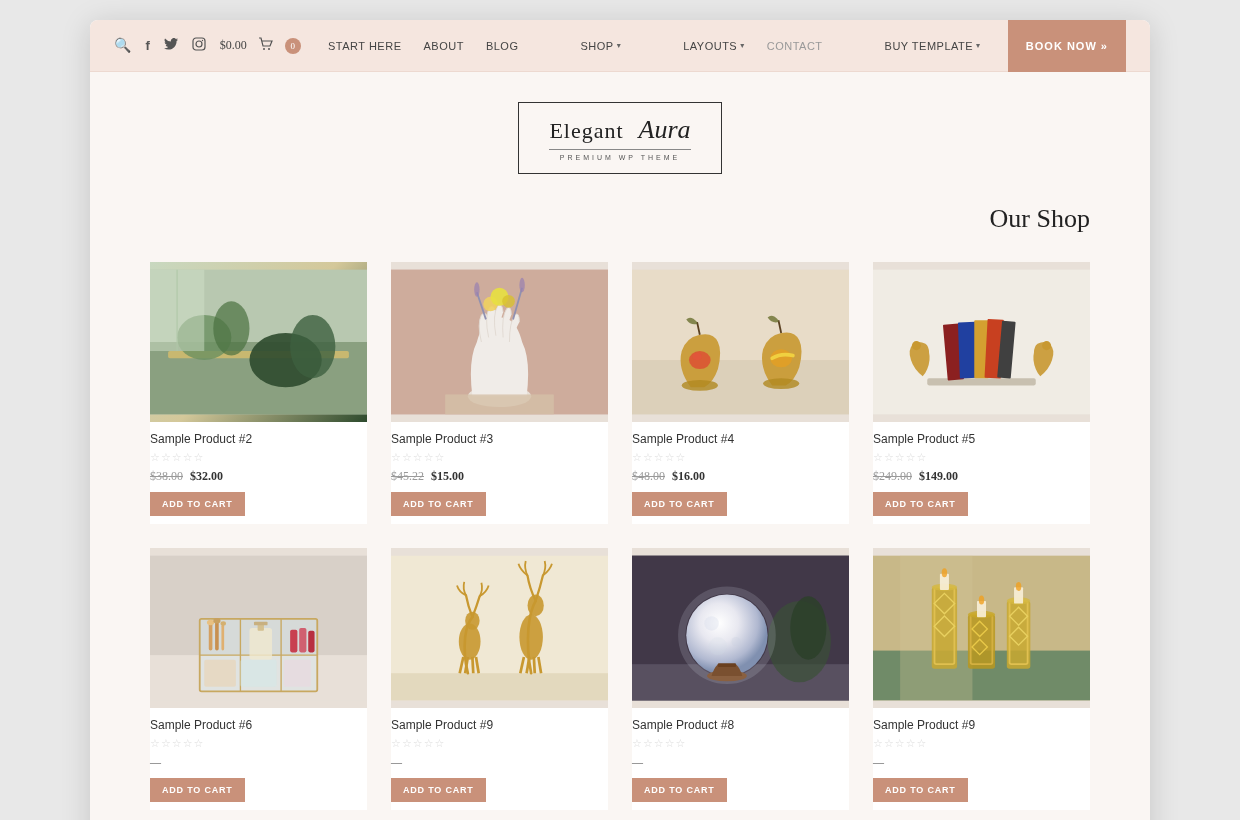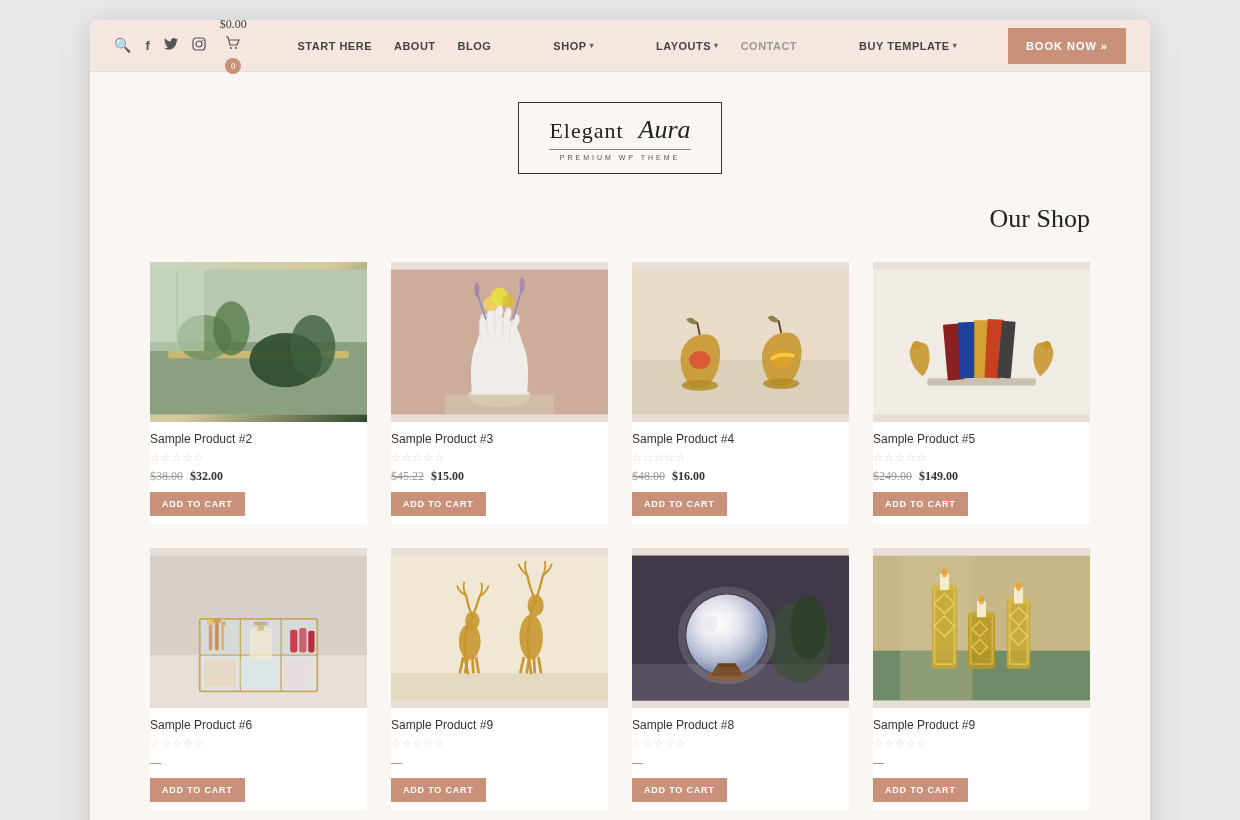--- a/index.html
+++ b/index.html
@@ -37,43 +37,42 @@
     .nav-icon {
       font-size: 14px;
       color: #555;
       cursor: pointer;
     }
     .nav-price {
       font-size: 12px;
       color: #444;
       display: flex;
       align-items: center;
-      gap: 4px;
-      flex-direction: column;
+      gap: 11px;
     }
     .cart-badge {
       background: #c9917a;
       color: white;
       border-radius: 50%;
       width: 16px;
       height: 16px;
       font-size: 9px;
       display: flex;
       align-items: center;
       justify-content: center;
     }
     .navbar-center {
       display: flex;
       align-items: center;
       gap: 22px;
     }
     .nav-link {
       font-family: Arial, sans-serif;
       font-size: 11px;
-      font-weight: 700;
+      font-weight: 400;
       color: #444;
       letter-spacing: 0.5px;
       cursor: pointer;
       text-transform: uppercase;
     }
     .nav-link.active { color: #999; }
     .nav-link-with-arrow {
       display: flex;
       align-items: center;
       gap: 3px;
@@ -87,21 +86,21 @@
     .book-now-btn {
       background: #c9917a;
       color: white;
       padding: 10px 18px;
       font-size: 11px;
       font-weight: 700;
       letter-spacing: 1px;
       text-transform: uppercase;
       border: none;
       cursor: pointer;
-      height: 36px;
+      height: 52px;
       display: flex;
       align-items: center;
       gap: 6px;
     }
     
     .main-content {
       background: #faf6f3;
       padding: 30px 60px 40px;
     }
     

